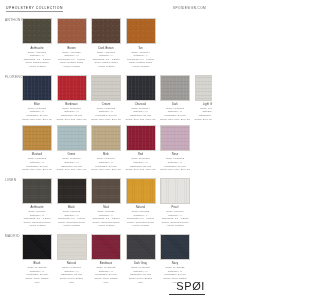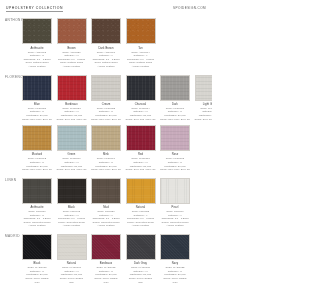--- a/index.html
+++ b/index.html
@@ -437,14 +437,18 @@
                 <div class="cap-line">Martindale: 50,000</div>
                 <div class="cap-line">Comp: 100% SPE/C</div>
                 <div class="cap-line">(FR)</div>
               </div>
             </div>
           </div>
         </div>
       </div>
     </div>
 
+  <div class="footer">
+    <div class="logo">SPØI</div>
+    <div class="logo-rule"></div>
+  </div>
 
 </div>
 
 </body></html>

